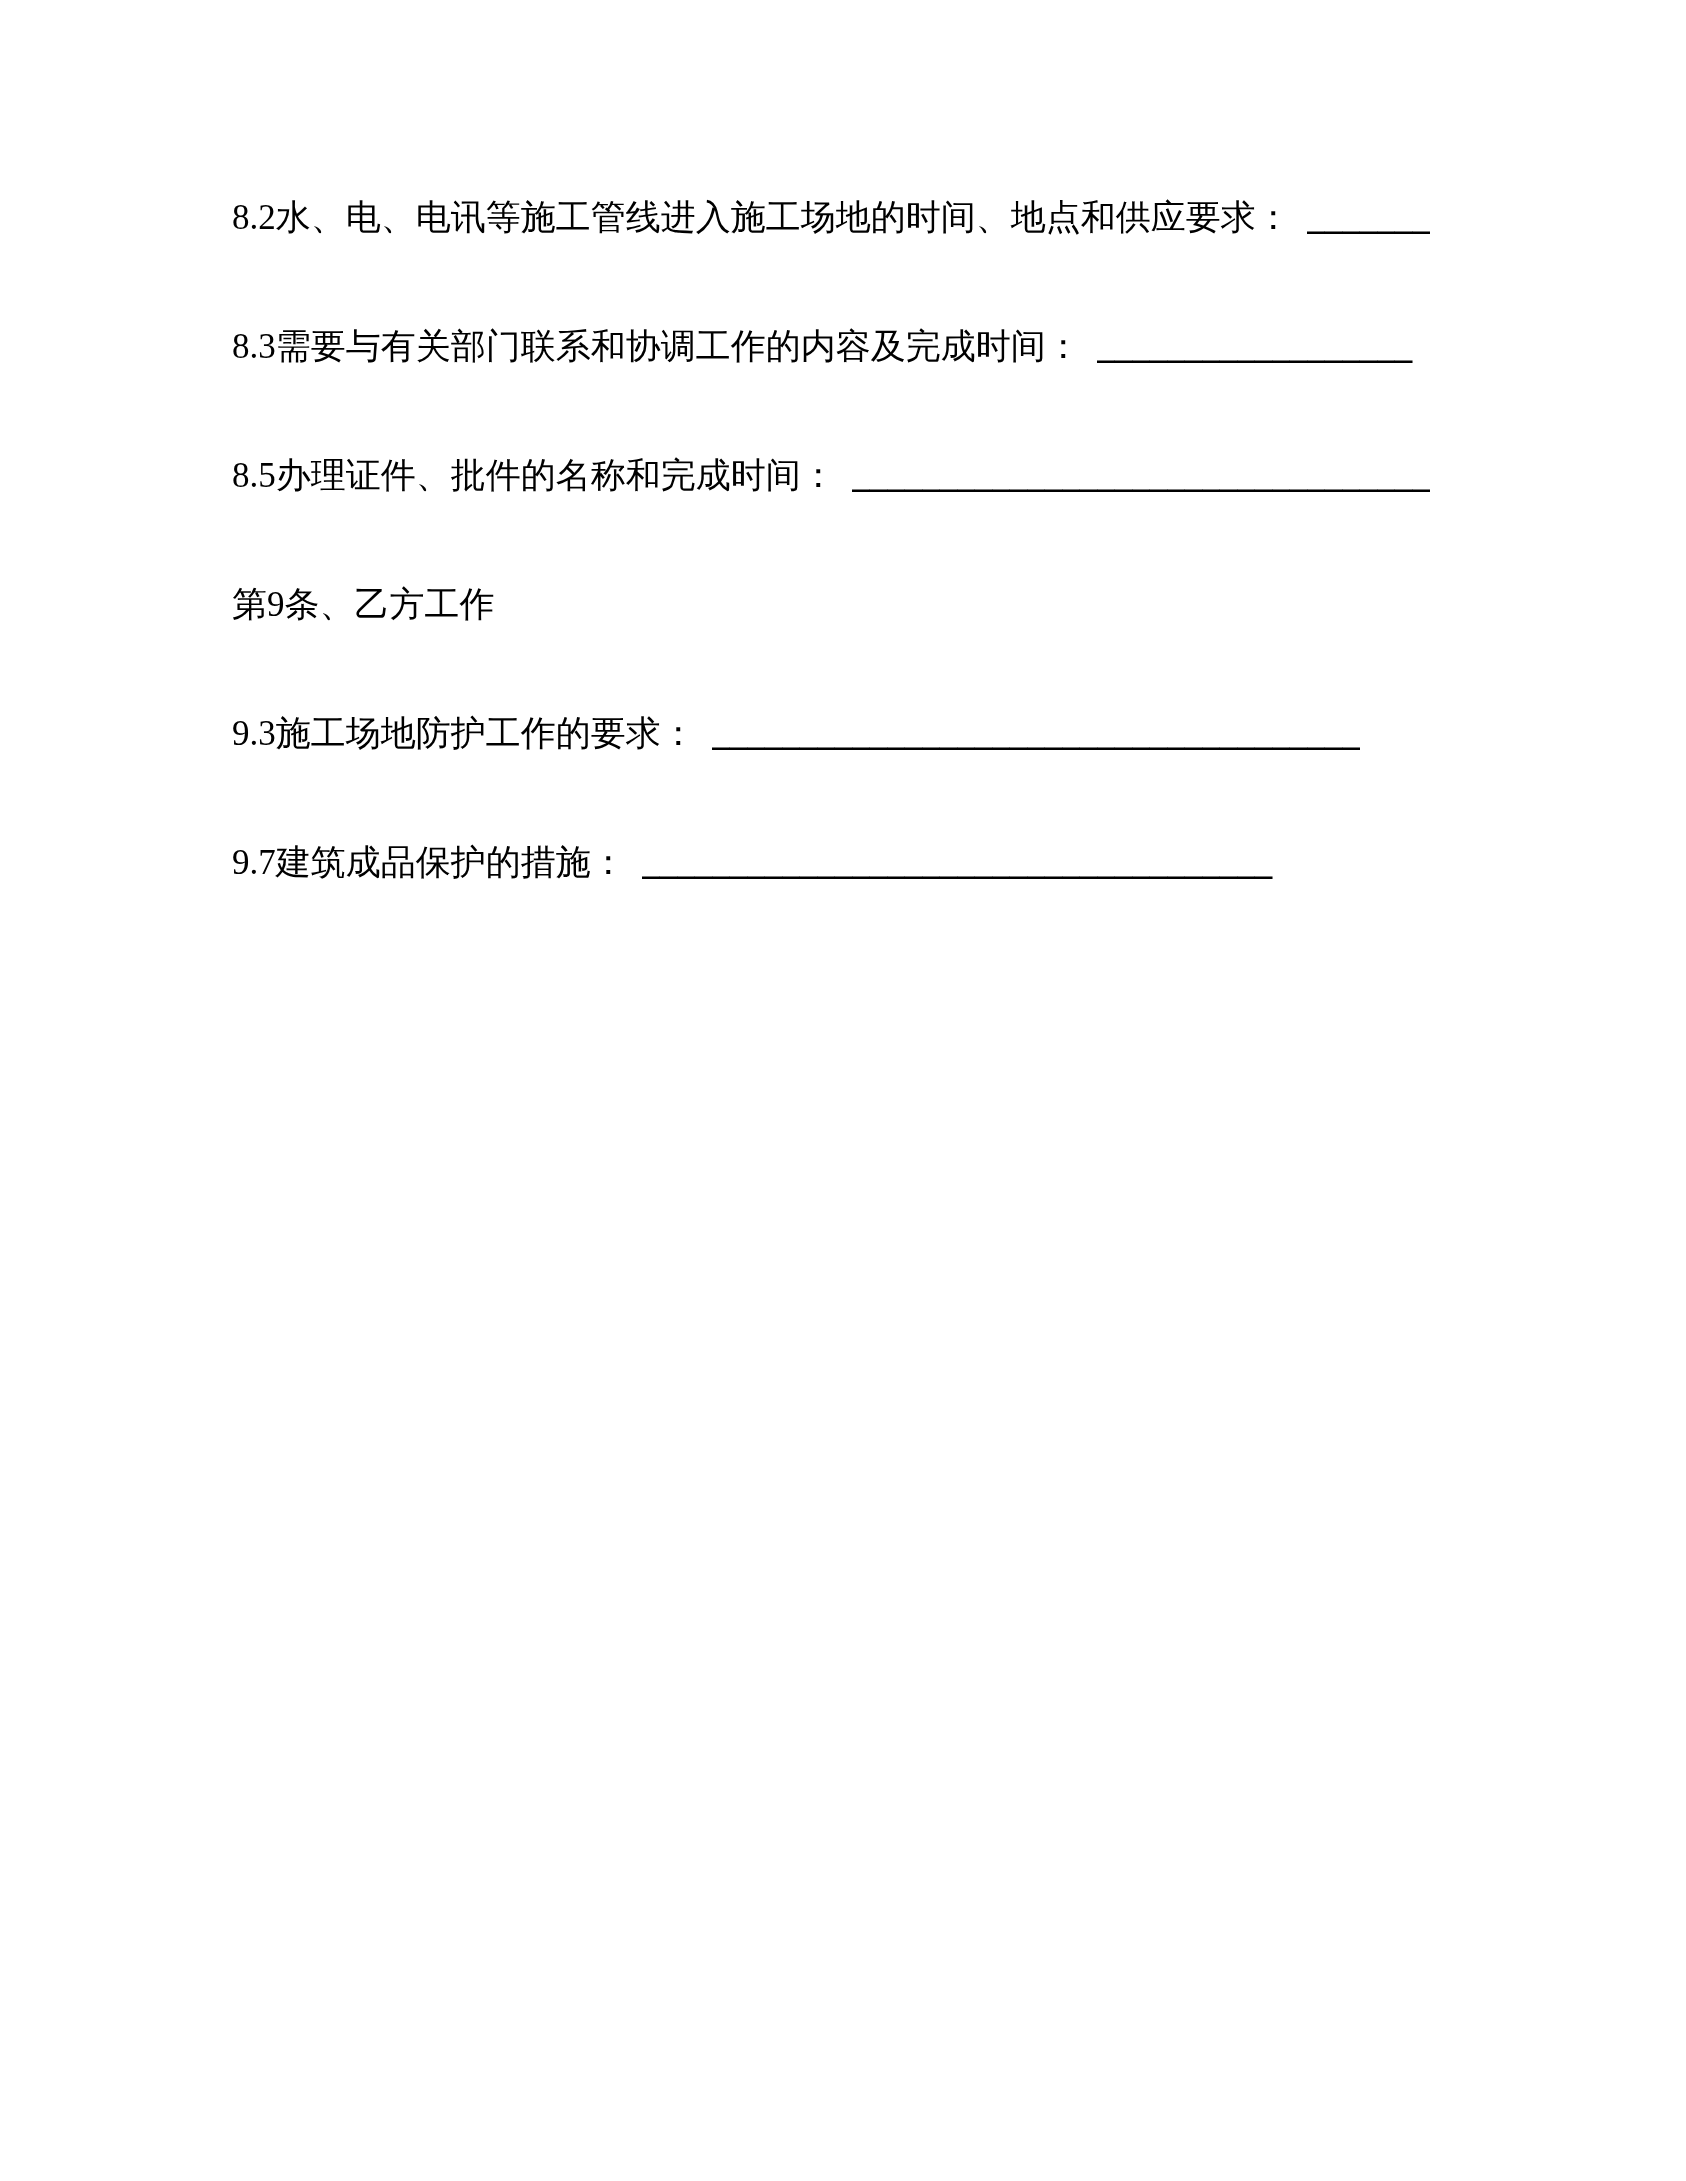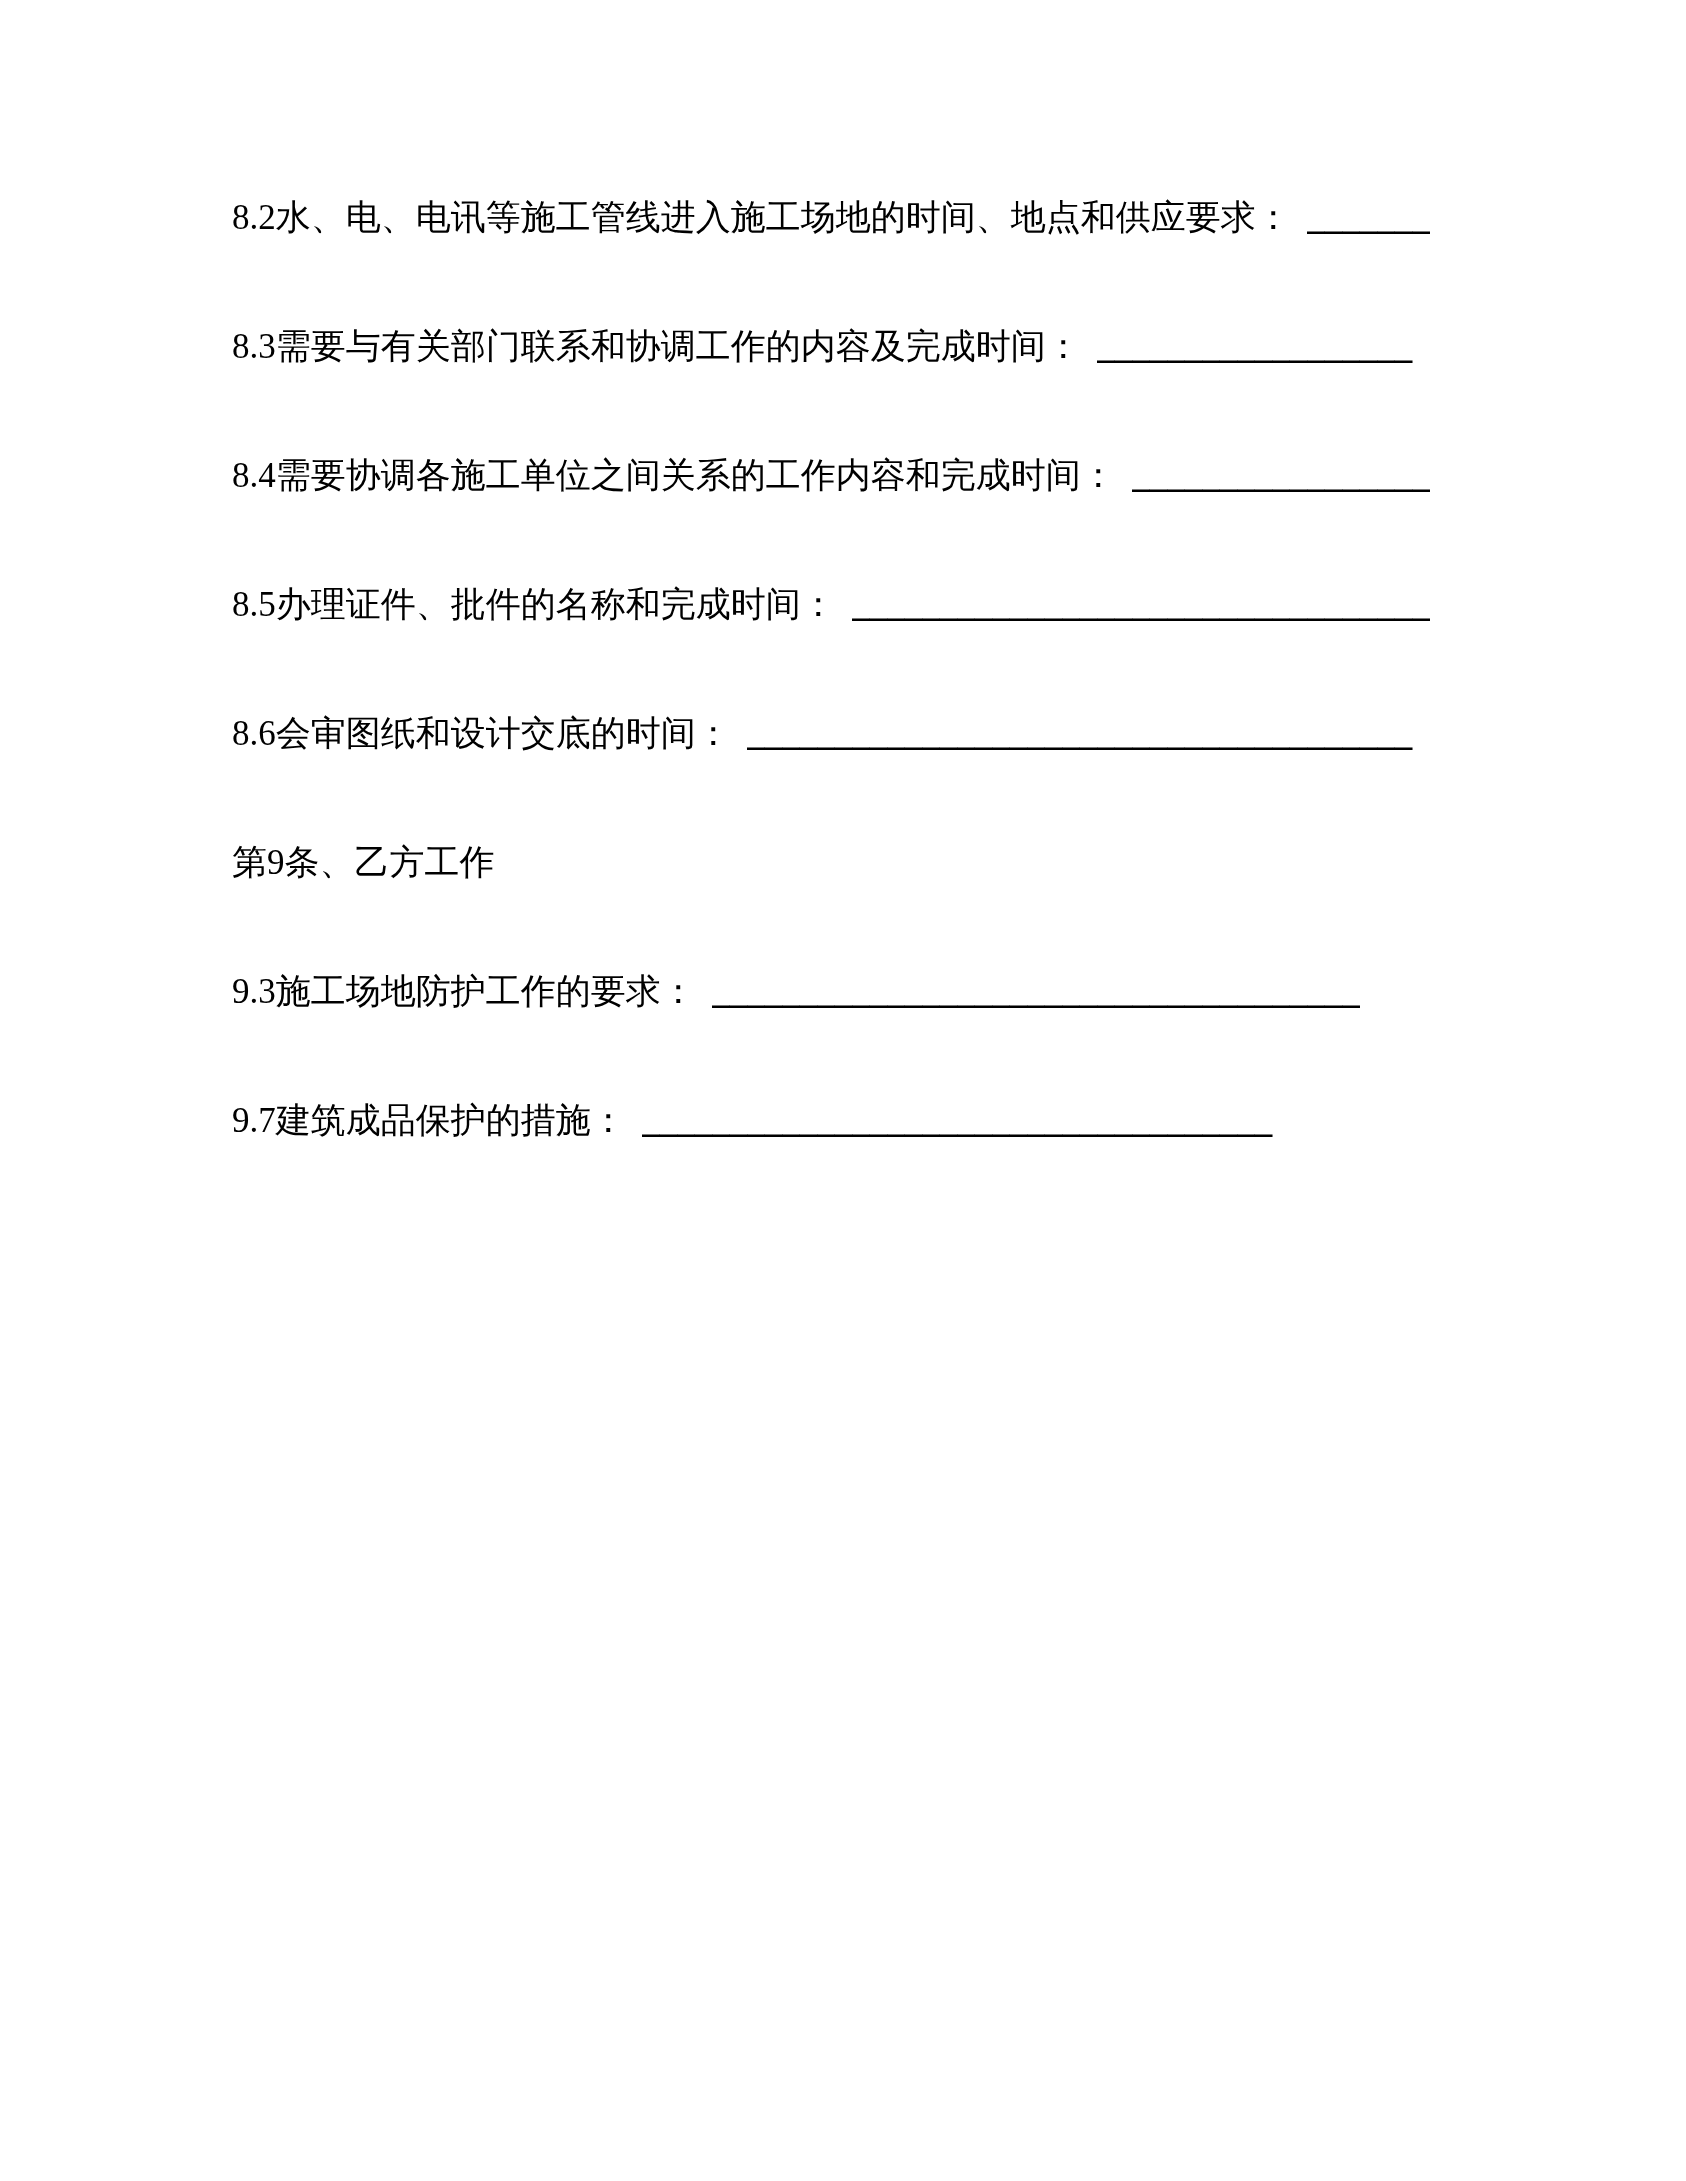--- a/index.html
+++ b/index.html
@@ -45,25 +45,23 @@
 </style>
 </head>
 <body>
 
 <div class="page">
 
   <p class="line"><span class="label">8.2水、电、电讯等施工管线进入施工场地的时间、地点和供应要求：</span><span class="blank">_______</span></p>
 
   <p class="line"><span class="label">8.3需要与有关部门联系和协调工作的内容及完成时间：</span><span class="blank">__________________</span></p>
 
-  <p class="line"><span class="label">8.4需要协调各施工单位之间关系的工作内容和完成时间：</span><span class="blank">_________________</span></p>
 
   <p class="line"><span class="label">8.5办理证件、批件的名称和完成时间：</span><span class="blank">_________________________________</span></p>
 
-  <p class="line"><span class="label">8.6会审图纸和设计交底的时间：</span><span class="blank">______________________________________</span></p>
 
 
   <p class="line"><span class="label">第9条、乙方工作</span></p>
 
 
 
   <p class="line"><span class="label">9.3施工场地防护工作的要求：</span><span class="blank">_____________________________________</span></p>
 
 
 

